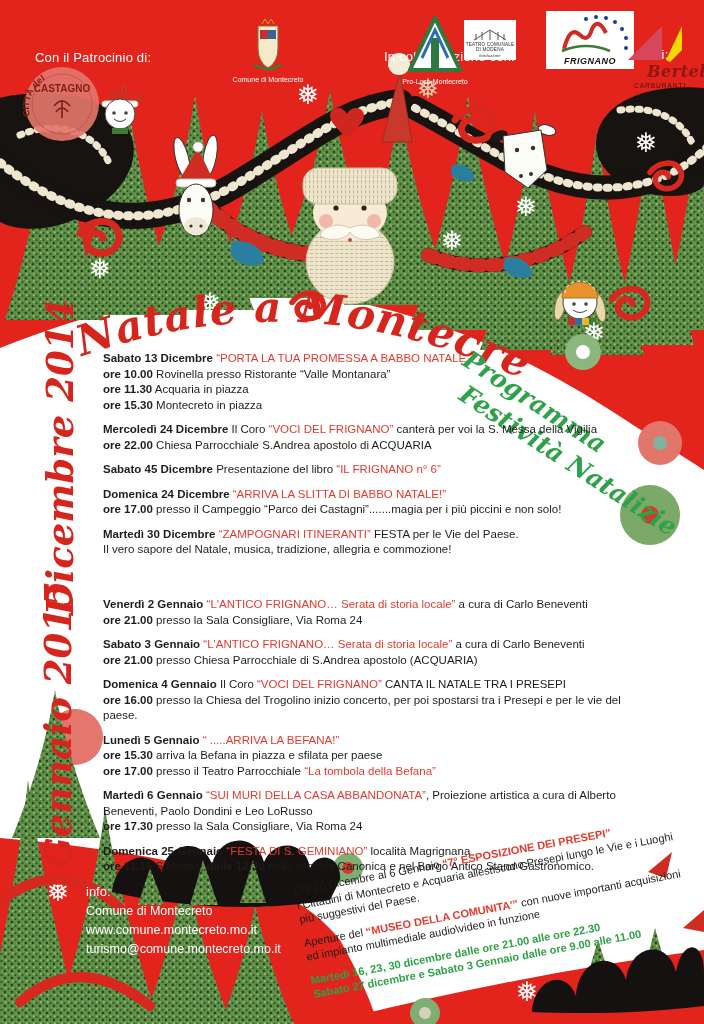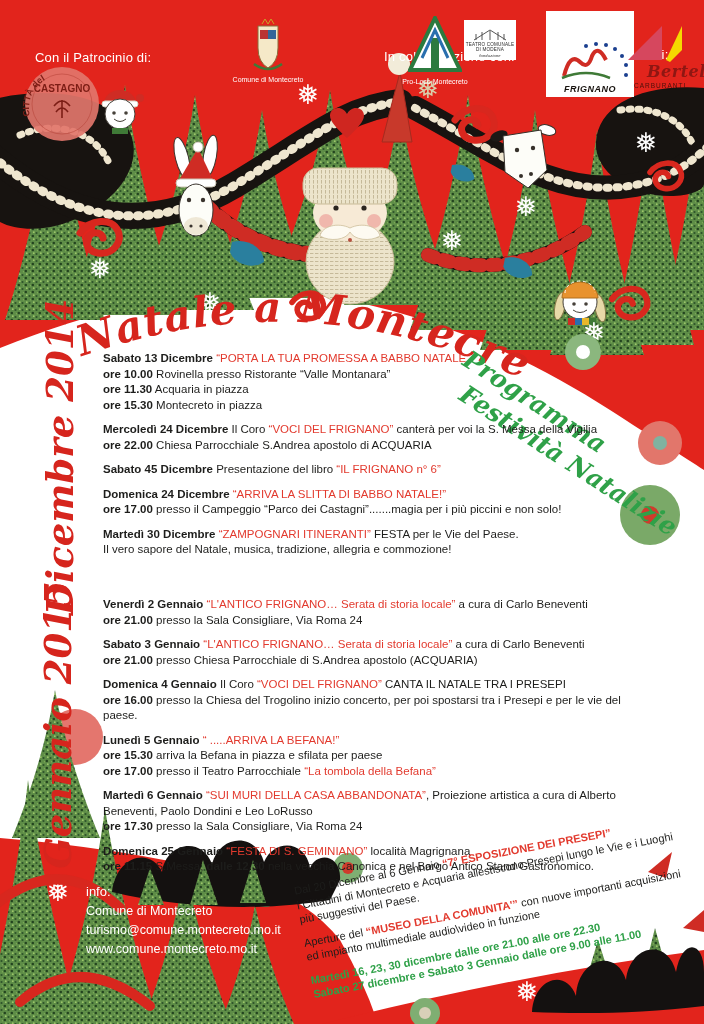--- a/index.html
+++ b/index.html
@@ -290,21 +290,21 @@
   </svg>
   <div class="logo-caption" style="left:220px;top:76px;width:96px;">Comune di Montecreto</div>
 
   <svg width="54" height="58" style="position:absolute;left:408px;top:16px;">
     <polygon points="27,2 52,54 2,54" fill="#fff" stroke="#2c7a3f" stroke-width="4"></polygon>
     <rect x="23" y="22" width="8" height="32" fill="#2c7a3f"></rect>
     <polyline points="14,42 27,14 40,42" fill="none" stroke="#2a6fae" stroke-width="3"></polyline>
   </svg>
   <div class="logo-caption" style="left:388px;top:78px;width:94px;">Pro-Loco Montecreto</div>
 
-  <div class="logo-box" style="left:546px;top:11px;width:88px;height:86px;">
+  <div class="logo-box" style="left:546px;top:11px;width:88px;height:58px;">
     <svg width="88" height="46">
       <g fill="#1b3f8f">
         <circle cx="40" cy="8" r="2"></circle>
           <circle cx="50" cy="6" r="2"></circle>
           <circle cx="60" cy="7" r="2"></circle>
         <circle cx="69" cy="11" r="2"></circle>
           <circle cx="76" cy="18" r="2"></circle>
           <circle cx="80" cy="27" r="2"></circle>
         <circle cx="80" cy="37" r="2"></circle>
       </g>
@@ -392,22 +392,22 @@
       </div>
       <div class="event">
         <div class="para"><span class="seg-d">Domenica 25 Gennaio</span><span class="seg-p"> </span><span class="seg-r">“FESTA DI S. GEMINIANO”</span><span class="seg-p"> località Magrignana</span></div>
         <div class="para"><span class="seg-b">ore 11.15</span><span class="seg-p"> S.Messa, </span><span class="seg-b">dalle 12.30</span><span class="seg-p"> nella vecchia Canonica e nel Borgo Antico Stand Gastronomico.</span></div>
       </div>
     </div>
 
   <div class="infobox">
     <div class="hd">info:</div>
     <div class="ln">Comune di Montecreto</div>
+    <div class="ln">www.comune.montecreto.mo.it</div>
     <div class="ln">turismo@comune.montecreto.mo.it</div>
-    <div class="ln">www.comune.montecreto.mo.it</div>
   </div>
 
   <div class="footnotes">
       <div class="event">
         <div class="para"><span class="seg-p">Dal 20 Dicembre al 6 Gennaio </span><span class="seg-rb">“7° ESPOSIZIONE DEI PRESEPI”</span></div>
         <div class="para"><span class="seg-p">i Cittadini di Montecreto e Acquaria allestiscono Presepi lungo le Vie e i Luoghi</span></div>
         <div class="para"><span class="seg-p">più suggestivi del Paese.</span></div>
       </div>
       <div class="event">
         <div class="para"><span class="seg-p">Aperture del </span><span class="seg-rb">“MUSEO DELLA COMUNITA'”</span><span class="seg-p"> con nuove importanti acquisizioni</span></div>

